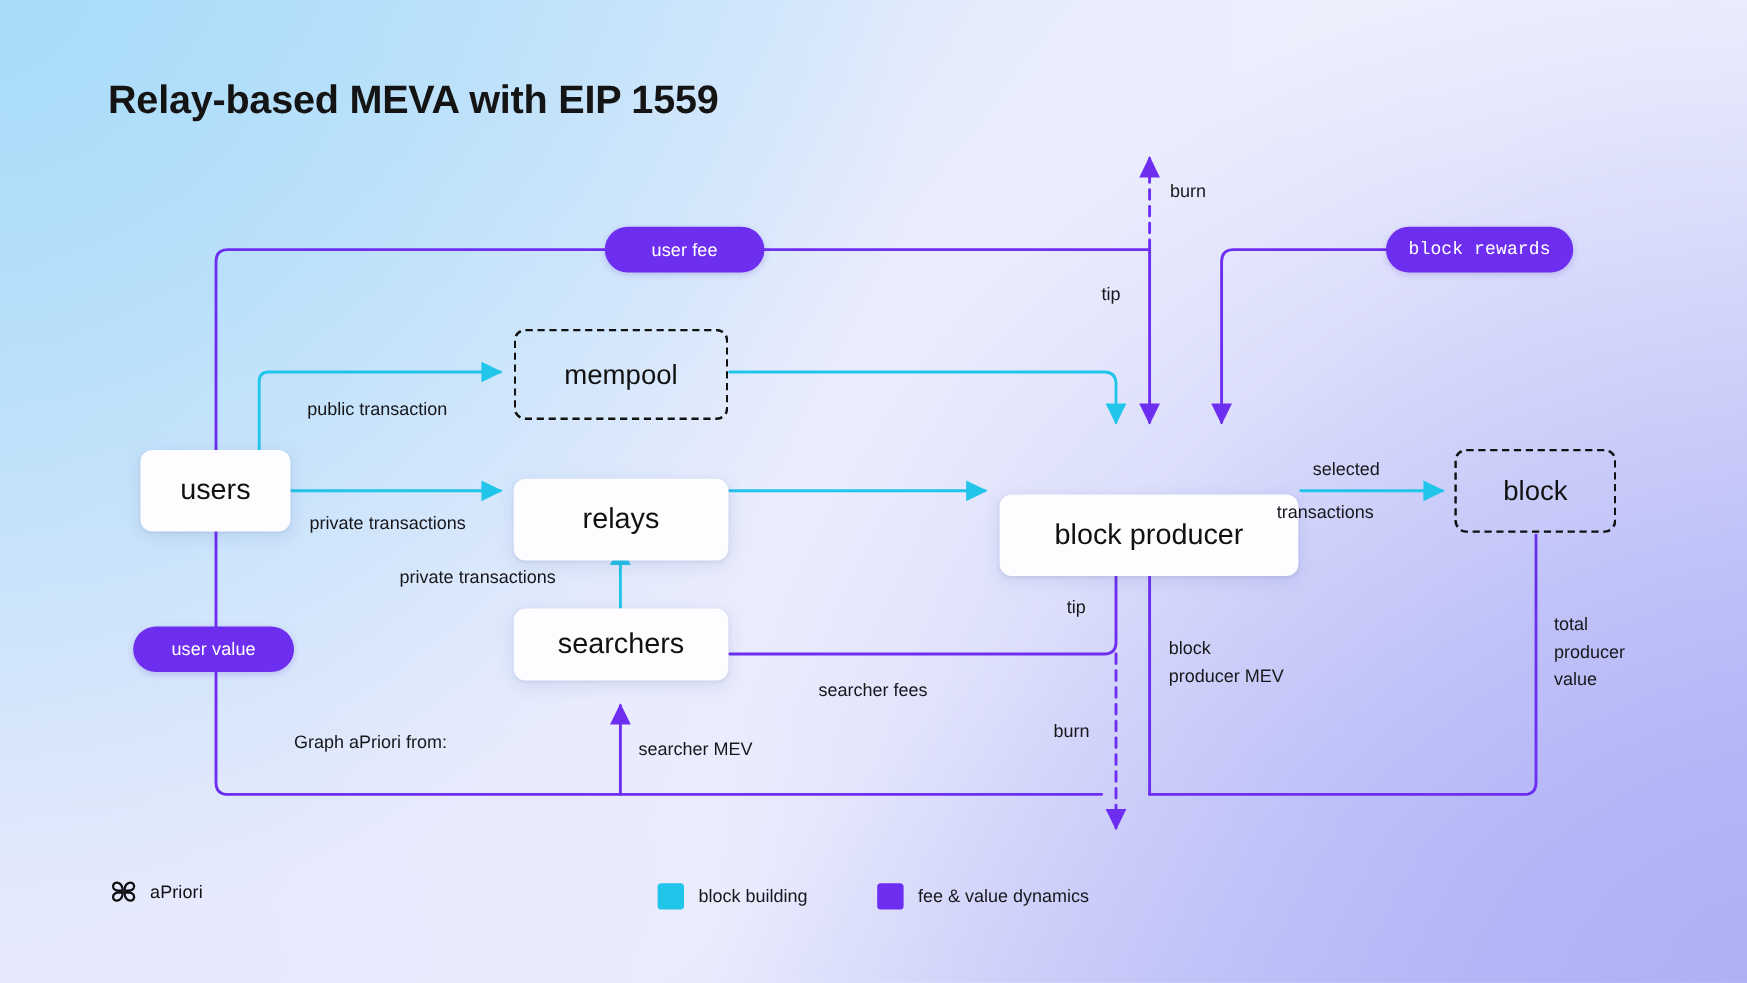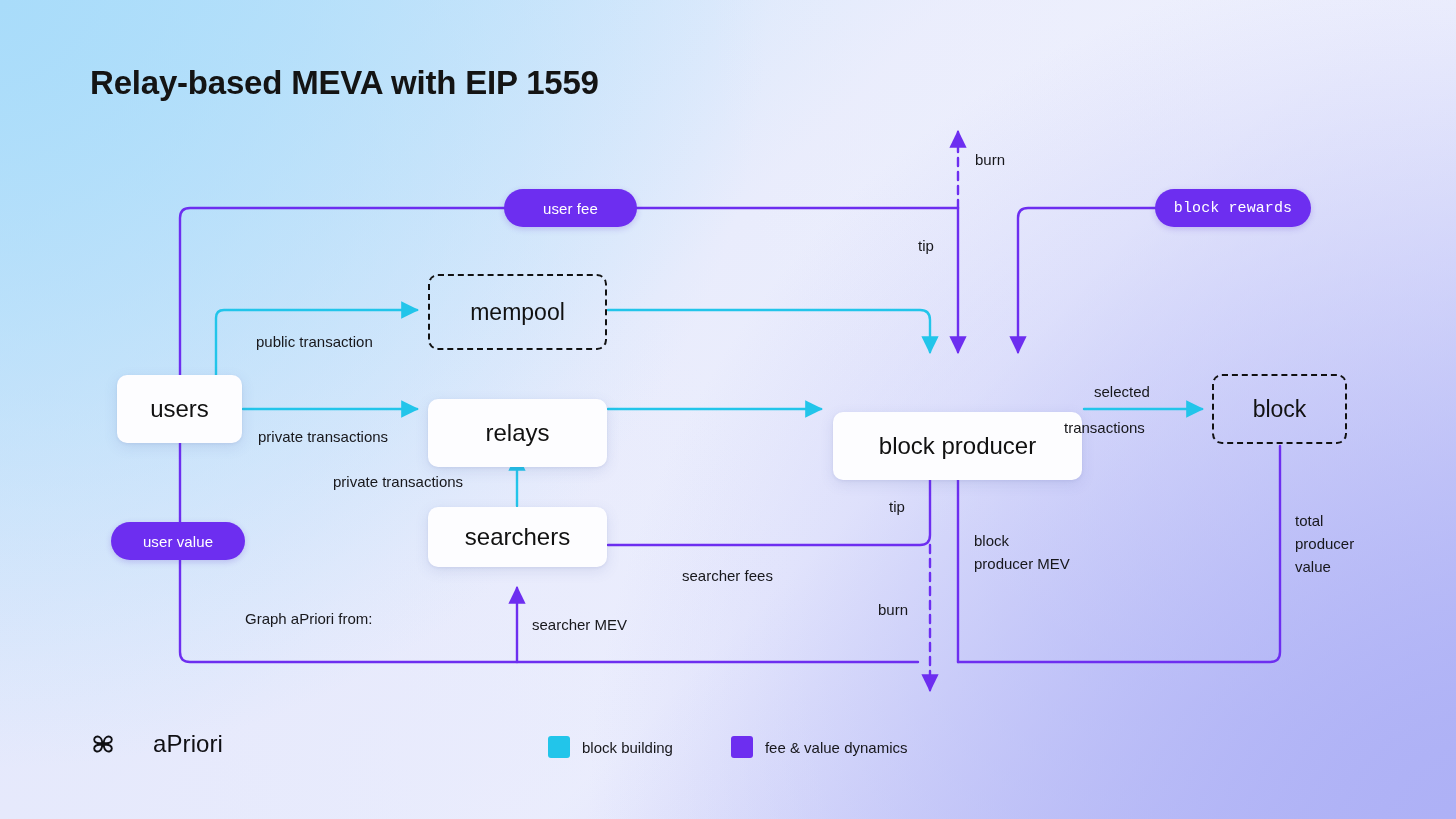--- a/index.html
+++ b/index.html
@@ -68,21 +68,21 @@
   }
 
   
   .attrib{
     position:absolute;left:245px;top:607px;font-size:15px;color:#17171b;
     line-height:23px;white-space:nowrap;
   }
   #brand{
     position:absolute;left:90px;top:730px;display:flex;align-items:center;gap:9px;
   }
-  #brand .bname{font-size:24px;color:#101014;font-weight:400;letter-spacing:.1px;margin-left:28px;}
+  #brand .bname{font-size:15px;color:#101014;font-weight:400;letter-spacing:.1px;}
 
   #legend{position:absolute;left:548px;top:736px;display:flex;align-items:center;gap:58px;}
   .lg-item{display:flex;align-items:center;gap:12px;}
   .lg-sw{width:22px;height:22px;border-radius:3px;}
   .lg-txt{font-size:15px;color:#17171b;white-space:nowrap;}
 </style>
 </head>
 <body>
 
 <div id="stage">

